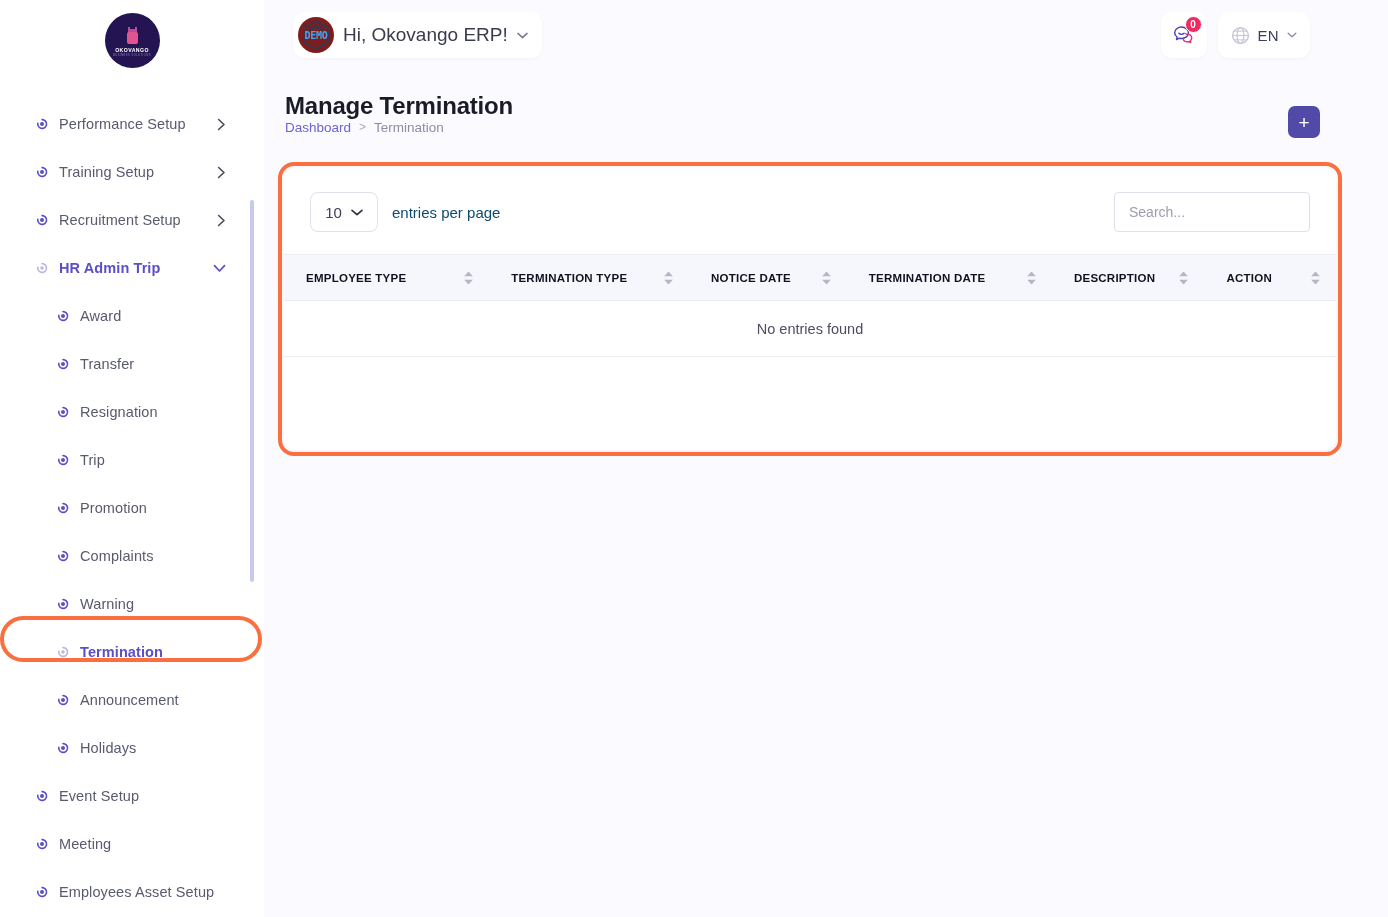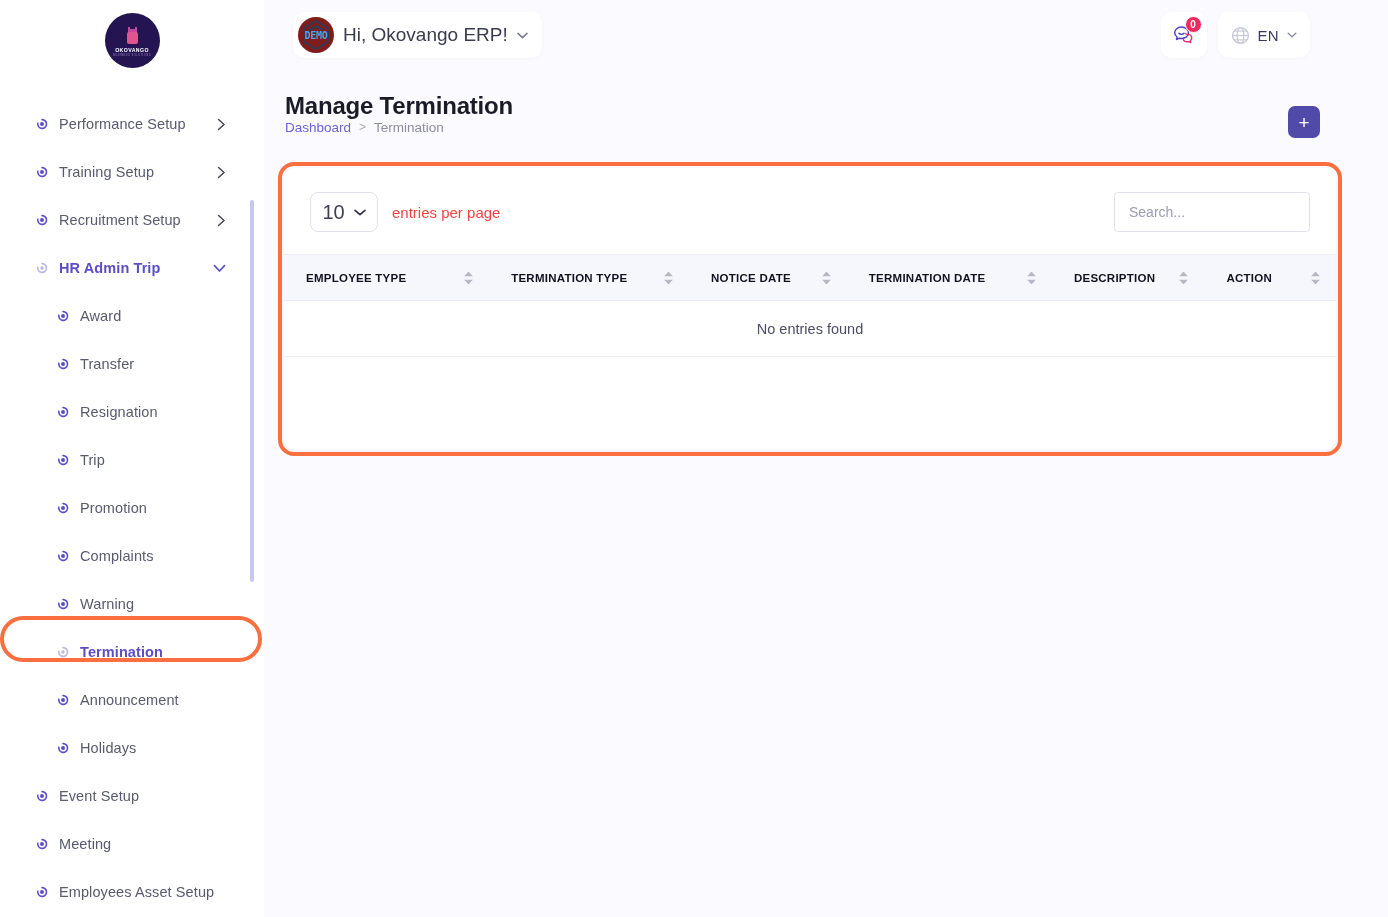--- a/index.html
+++ b/index.html
@@ -234,22 +234,22 @@
   }
   .entries-group { display: flex; align-items: center; gap: 14px; }
   .entries-select {
     width: 68px; height: 40px;
     border: 1px solid #dfe0ea;
     border-radius: 8px;
     display: flex; align-items: center; justify-content: center;
     gap: 9px;
     background: #fff; cursor: pointer;
   }
-  .entries-value { font-size: 20px; color: #3e3e55; }
-  .entries-label { font-size: 15px; color: #ef4444; }
+  .entries-value { font-size: 15px; color: #3e3e55; }
+  .entries-label { font-size: 15px; color: #0c4a6e; }
   .search-input {
     width: 196px; height: 40px;
     border: 1px solid #dfe0ea;
     border-radius: 4px;
     padding: 0 14px;
     font-size: 14px;
     color: #3e3e55;
     font-family: "Liberation Sans", sans-serif;
     outline: none;
     background: #fff;

